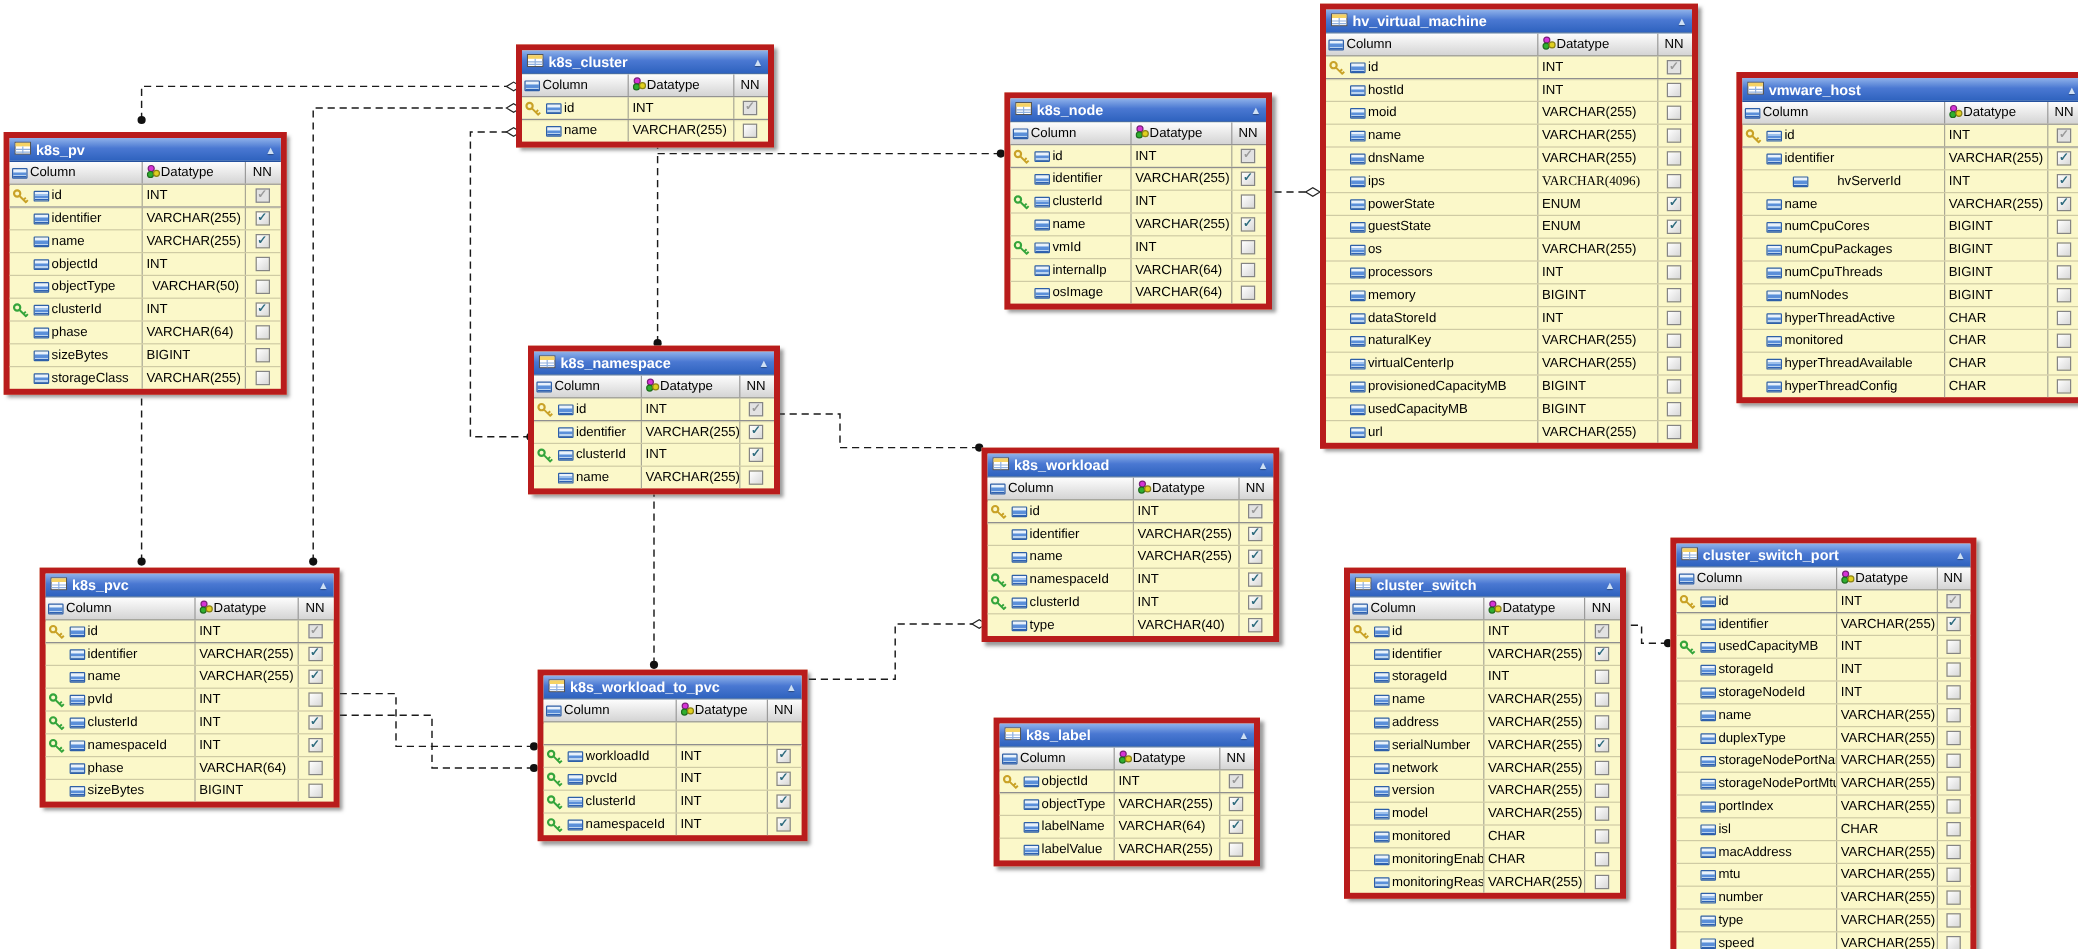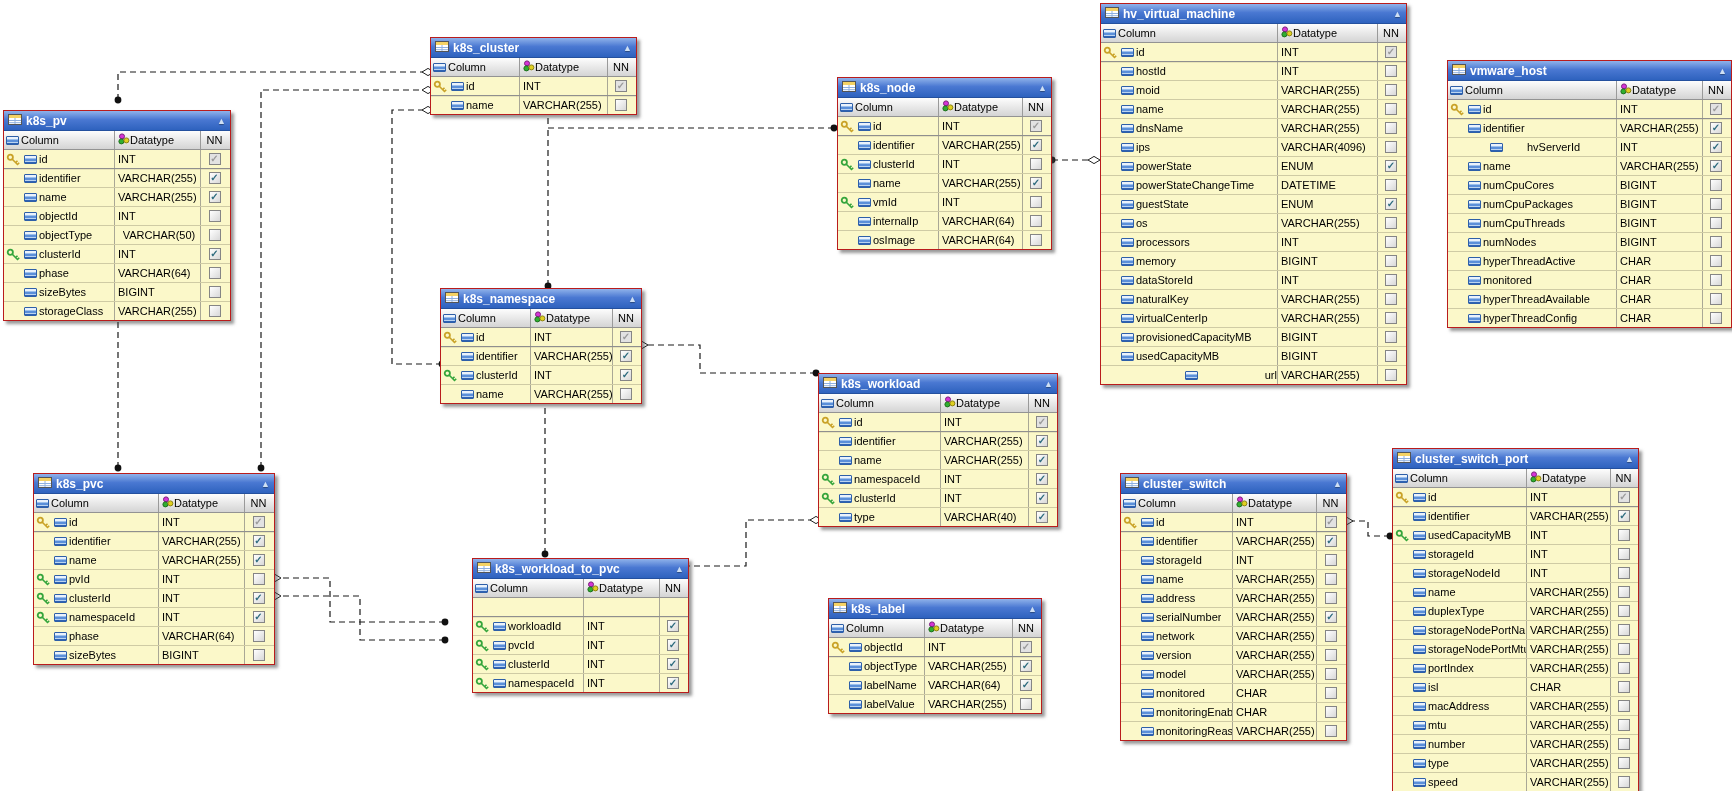--- a/index.html
+++ b/index.html
@@ -1,19 +1,19 @@
 <!DOCTYPE html>
 <html><head>
 <meta charset="utf-8">
 <style>
   html,body{margin:0;padding:0;background:#fff;}
   #canvas{position:relative;width:1732px;height:791px;background:#ffffff;
           font-family:"Liberation Sans",sans-serif;overflow:hidden;}
   #wires{position:absolute;left:0;top:0;z-index:1;}
-  .tbl{position:absolute;z-index:2;border:1px solid #b91c1c;background:#FBF8C9;
+  .tbl{position:absolute;z-index:2;border:5px solid #b91c1c;background:#FBF8C9;
        box-shadow:3px 3px 3px rgba(70,70,70,.55);font-size:11px;color:#000;}
   .tbl-h{height:19px;display:flex;align-items:center;gap:4px;padding:0 4px;
          background:linear-gradient(#8FB2EA 0%,#4A78D2 45%,#2E62BE 100%);
          border-bottom:1px solid #24509E;color:#fff;font-weight:bold;font-size:12px;
          white-space:nowrap;cursor:move;}
   .tri{margin-left:auto;font-size:9px;color:#CFE0F4;text-shadow:0 1px 1px #2A4A80;}
   .cols{display:flex;height:18px;align-items:center;
         background:linear-gradient(#FDFDFD,#D4D4D4);border-bottom:1px solid #939393;}
   .row{display:flex;height:18px;align-items:center;border-bottom:1px solid #CFCBA4;}
   .row.pksep{border-bottom:1px solid #8f8f8f;box-shadow:0 1px 0 #E8E4B8;}
@@ -510,21 +510,21 @@
         <span class="c-nn" style="width: 27px;">
           <span class="cb unchecked"></span>
         </span>
       </div>
       <div class="row">
         <span class="c-name" style="width: 176px;">
           <span class="keyslot"></span>
           <span class="colicon"></span>
           <span class="nametxt">ips</span>
         </span>
-        <span class="c-dt" style="width: 100px;">
+        <span class="c-dt" style="width: 100px; font-family: Liberation Serif, serif;">
           <span class="nametxt">VARCHAR(4096)</span>
         </span>
         <span class="c-nn" style="width: 27px;">
           <span class="cb unchecked"></span>
         </span>
       </div>
       <div class="row">
         <span class="c-name" style="width: 176px;">
           <span class="keyslot"></span>
           <span class="colicon"></span>
@@ -534,33 +534,20 @@
           <span class="nametxt">ENUM</span>
         </span>
         <span class="c-nn" style="width: 27px;">
           <span class="cb checked">✓</span>
         </span>
       </div>
       <div class="row">
         <span class="c-name" style="width: 176px;">
           <span class="keyslot"></span>
           <span class="colicon"></span>
-          <span class="nametxt">powerStateChangeTime</span>
-        </span>
-        <span class="c-dt" style="width: 100px;">
-          <span class="nametxt">DATETIME</span>
-        </span>
-        <span class="c-nn" style="width: 27px;">
-          <span class="cb unchecked"></span>
-        </span>
-      </div>
-      <div class="row">
-        <span class="c-name" style="width: 176px;">
-          <span class="keyslot"></span>
-          <span class="colicon"></span>
           <span class="nametxt">guestState</span>
         </span>
         <span class="c-dt" style="width: 100px;">
           <span class="nametxt">ENUM</span>
         </span>
         <span class="c-nn" style="width: 27px;">
           <span class="cb checked">✓</span>
         </span>
       </div>
       <div class="row">
@@ -661,21 +648,21 @@
           <span class="nametxt">usedCapacityMB</span>
         </span>
         <span class="c-dt" style="width: 100px;">
           <span class="nametxt">BIGINT</span>
         </span>
         <span class="c-nn" style="width: 27px;">
           <span class="cb unchecked"></span>
         </span>
       </div>
       <div class="row">
-        <span class="c-name" style="width: 176px; justify-content: space-between;">
+        <span class="c-name" style="width: 176px;">
           <span class="keyslot"></span>
           <span class="colicon"></span>
           <span class="nametxt">url</span>
         </span>
         <span class="c-dt" style="width: 100px;">
           <span class="nametxt">VARCHAR(255)</span>
         </span>
         <span class="c-nn" style="width: 27px;">
           <span class="cb unchecked"></span>
         </span>
@@ -1206,21 +1193,21 @@
           <span class="nametxt">sizeBytes</span>
         </span>
         <span class="c-dt" style="width: 86px;">
           <span class="nametxt">BIGINT</span>
         </span>
         <span class="c-nn" style="width: 28px;">
           <span class="cb unchecked"></span>
         </span>
       </div>
     </div>
-    <div class="tbl" style="left: 472px; top: 558px; width: 215px;">
+    <div class="tbl" style="left: 448px; top: 558px; width: 215px;">
       <div class="tbl-h">
         <span><svg width="14" height="11" viewBox="0 0 14 11">
             <rect x="0.5" y="0.5" width="13" height="10" fill="#fff" stroke="#555"></rect>
             <rect x="1" y="1" width="12" height="3" fill="#F5D264"></rect>
             <path d="M1 6.5 H13 M1 8.7 H13 M7 4 V10" stroke="#8FB0E0" stroke-width="1" fill="none"></path>
           </svg></span>
         <span>k8s_workload_to_pvc</span>
         <span class="tri">▲</span>
       </div>
       <div class="cols">

